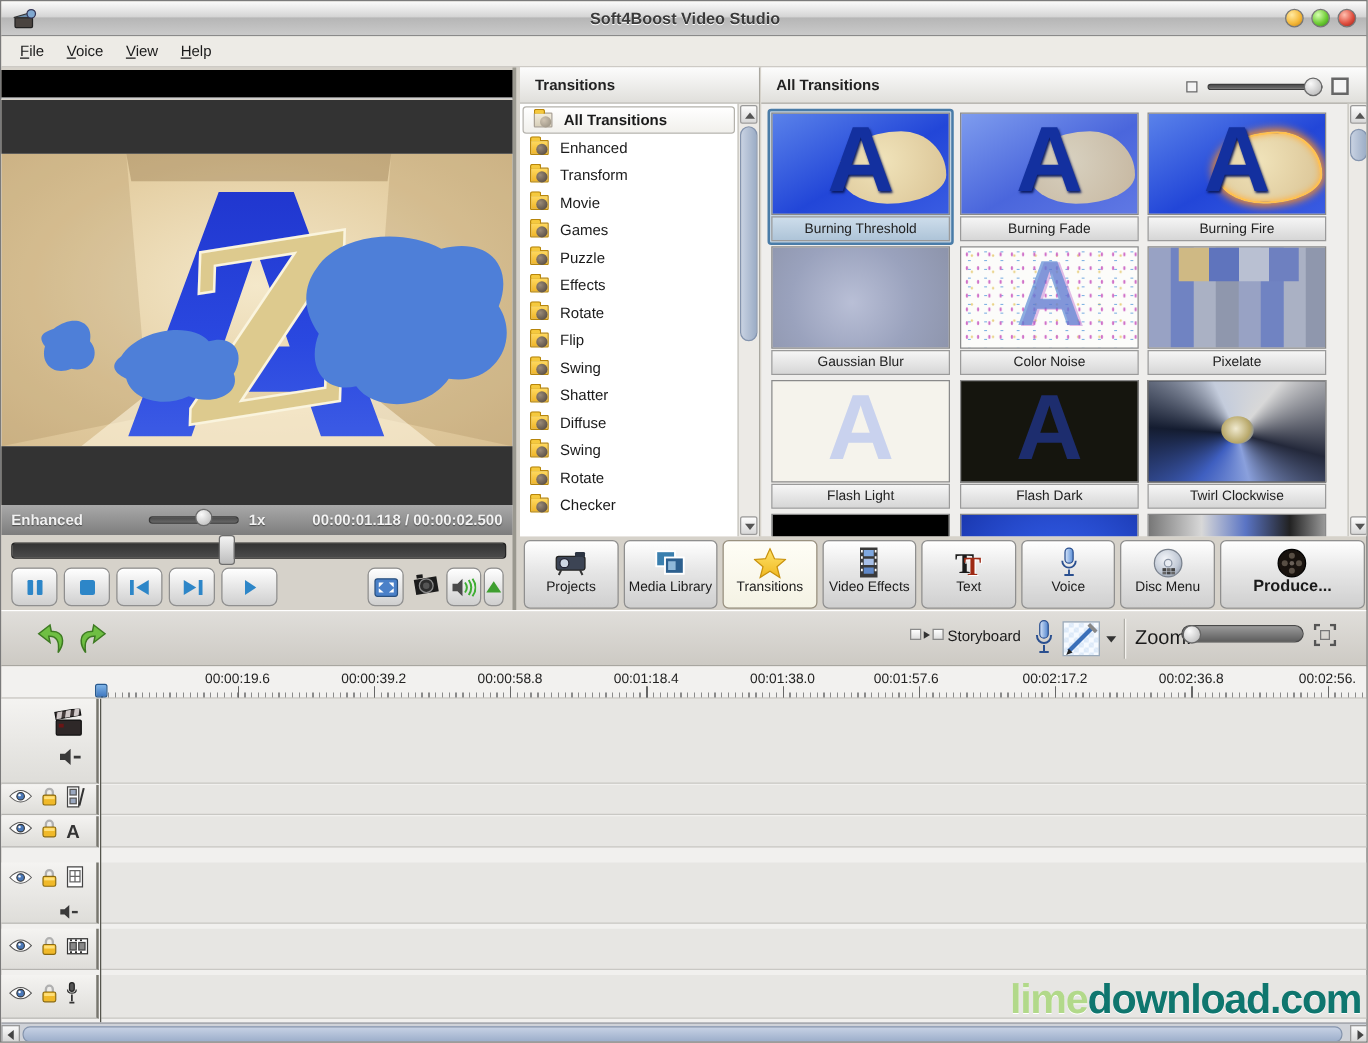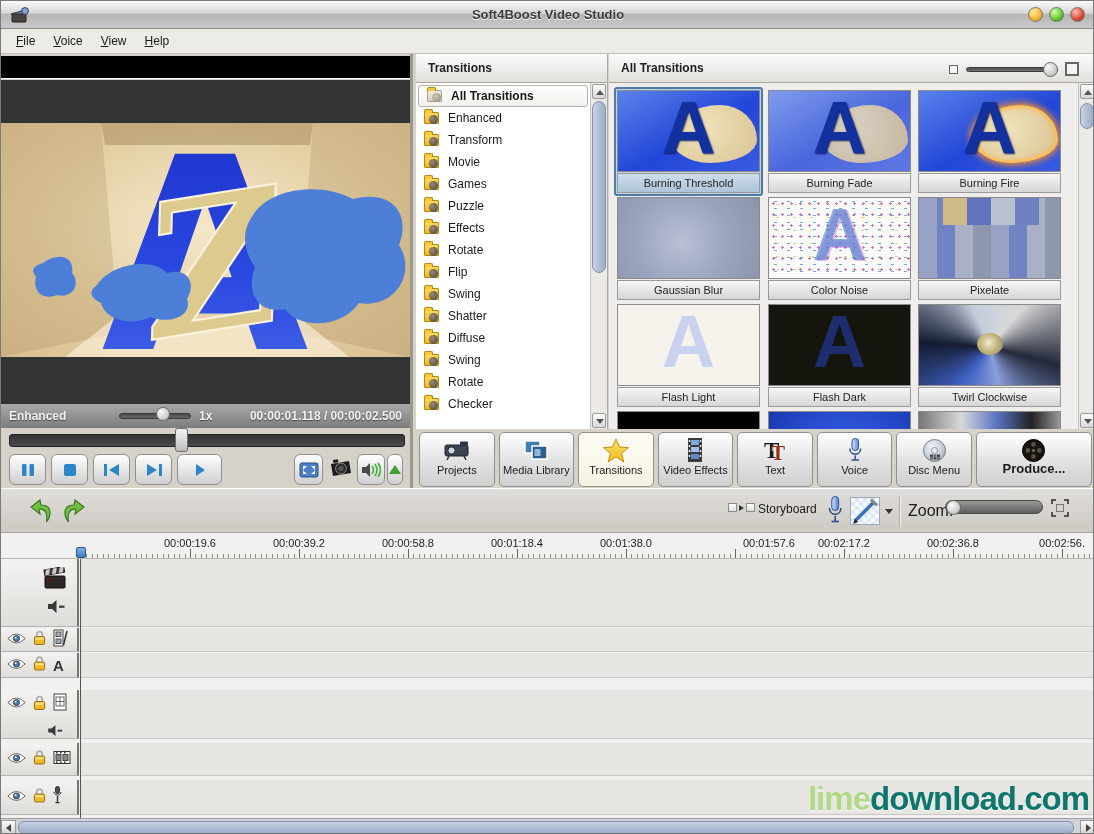--- a/index.html
+++ b/index.html
@@ -632,21 +632,21 @@
         </svg>
     </div>
   </div>
 
   <div class="ruler">
     <span class="ruler-label" style="left:189px;">00:00:19.6</span>
     <span class="ruler-label" style="left:298px;">00:00:39.2</span>
     <span class="ruler-label" style="left:407px;">00:00:58.8</span>
     <span class="ruler-label" style="left:516px;">00:01:18.4</span>
     <span class="ruler-label" style="left:625px;">00:01:38.0</span>
-    <span class="ruler-label" style="left:768px;text-align:center;">00:01:57.6</span>
+    <span class="ruler-label" style="left:724px;text-align:center;">00:01:57.6</span>
     <span class="ruler-label" style="left:843px;">00:02:17.2</span>
     <span class="ruler-label" style="left:952px;">00:02:36.8</span>
     <span class="ruler-label" style="left:1061px;">00:02:56.</span>
     <div class="ruler-ticks"></div>
     <div class="playhead"></div>
   </div>
 
   <div class="tracks">
 
     <div class="tlane" style="top:0; height:68px;"></div>

